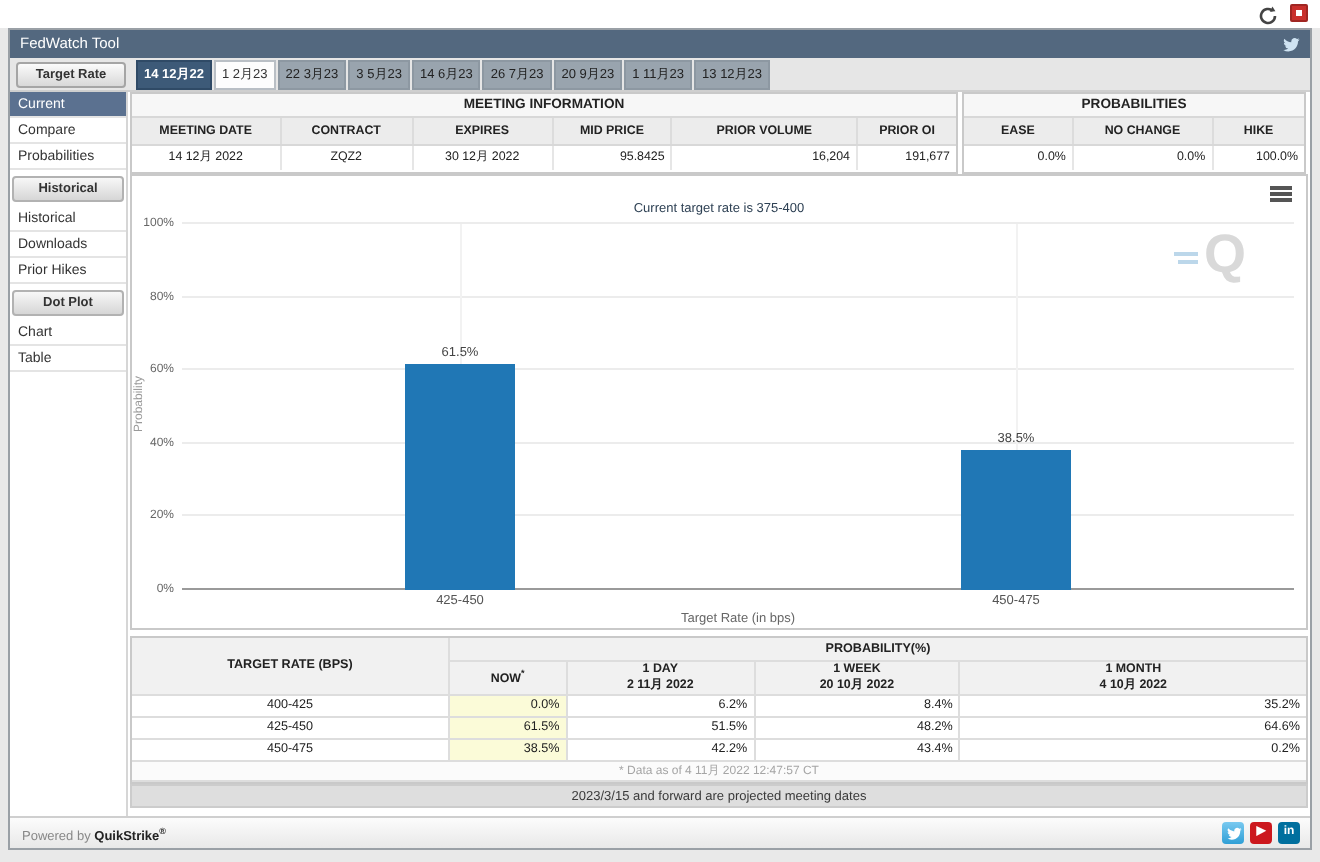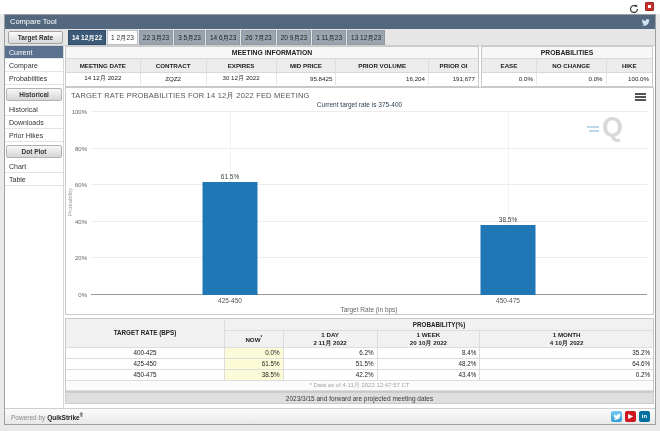--- a/index.html
+++ b/index.html
@@ -101,21 +101,21 @@
       <path d="M9.5 6a3.5 3.5 0 1 1-1.1-2.55" fill="none" stroke="#444" stroke-width="1.3"></path>
       <path d="M8.2 1.2 L9.7 3.6 L6.9 3.9 Z" fill="#444"></path>
     </svg>
   </div>
   <div class="record-btn"></div>
 </div>
 
 <div class="window">
 
   <div class="titlebar">
-    <span>Compare Tool</span>
+    <span>FedWatch Tool</span>
     <svg width="9" height="9" viewBox="0 0 24 24">
         <path fill="#cfe3f2" d="M23.4 4.8c-.8.36-1.66.6-2.56.71a4.5 4.5 0 0 0 1.96-2.48 8.9 8.9 0 0 1-2.84 1.09A4.48 4.48 0 0 0 12.3 7.2c0 .35.04.7.11 1.02A12.7 12.7 0 0 1 3.2 3.55a4.48 4.48 0 0 0 1.39 5.98 4.4 4.4 0 0 1-2.03-.56v.06c0 2.17 1.54 3.98 3.59 4.39a4.5 4.5 0 0 1-2.02.08 4.49 4.49 0 0 0 4.19 3.11A9 9 0 0 1 1.7 18.5a12.7 12.7 0 0 0 6.87 2.01c8.24 0 12.75-6.83 12.75-12.75l-.01-.58a9 9 0 0 0 2.1-2.38z"></path>
       </svg>
   </div>
 
   <div class="tabrow">
     <div class="tr-btn">Target Rate</div>
     <div class="tabs">
       <div class="tab sel">14 12月22</div>
       <div class="tab light">1 2月23</div>
@@ -193,21 +193,20 @@
         <tr class="vals">
           <td class="num">0.0%</td>
           <td class="num">0.0%</td>
           <td class="num">100.0%</td>
         </tr>
       </tbody>
         </table>
     </div>
 
     <div class="chart">
-      <div class="ctitle">TARGET RATE PROBABILITIES FOR 14 12月 2022 FED MEETING</div>
       <div class="cmenu">
           <div></div>
           <div></div>
           <div></div>
         </div>
       <div class="csub">Current target rate is 375-400</div>
       <div class="yaxislab">Probability</div>
       <div class="yaxis">
           <div class="ytick" style="top: 0%;">100%</div>
           <div class="ytick" style="top: 20%;">80%</div>

